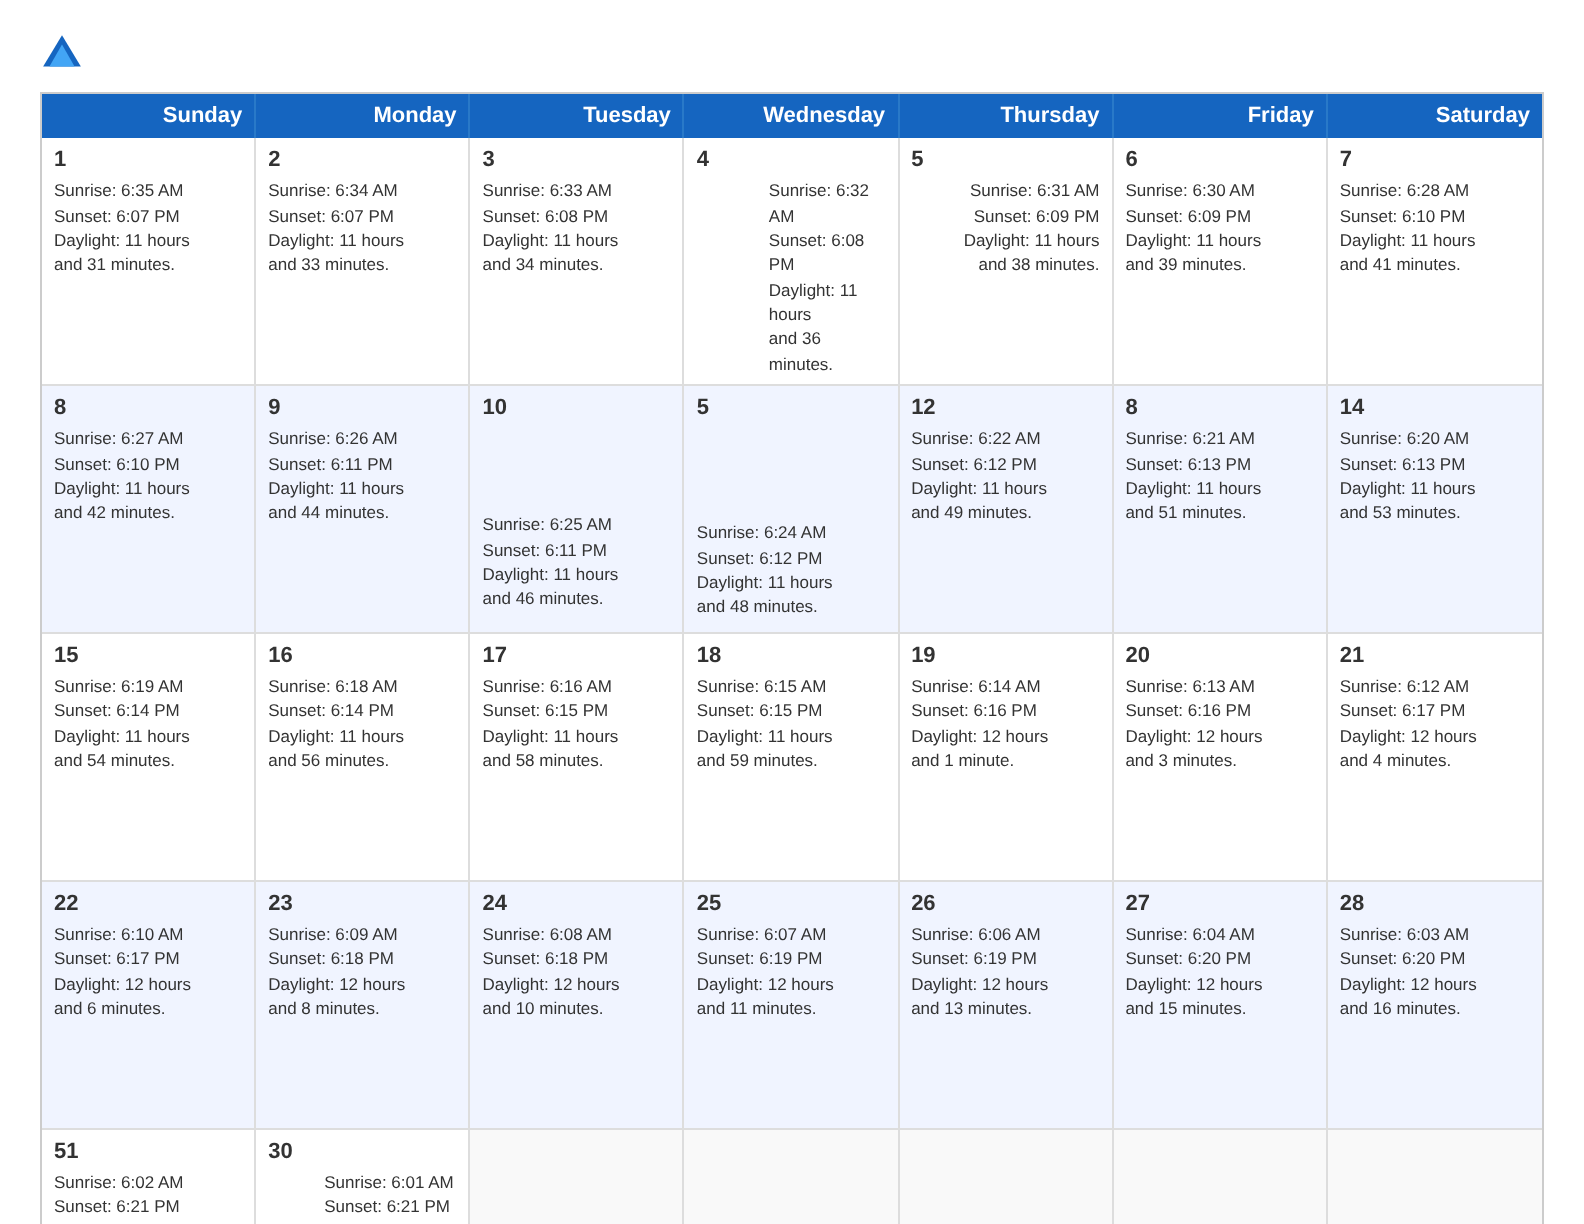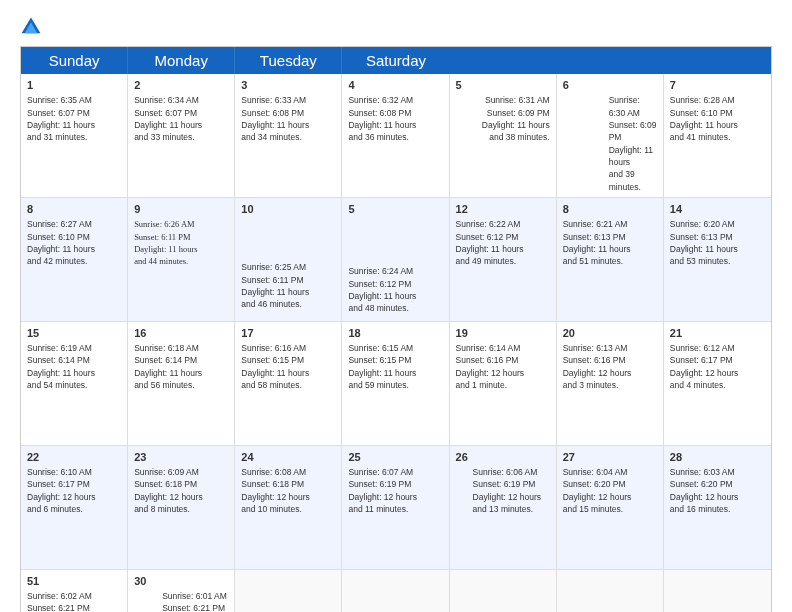--- a/index.html
+++ b/index.html
@@ -58,24 +58,24 @@
       flex-direction: column;
       border: 1px solid #ccc;
     }
     .cal-header {
       display: grid;
       grid-template-columns: repeat(7, 1fr);
       background: #1565c0;
     }
     .cal-header-cell {
       color: #fff;
-      font-size: 15px;
-      font-weight: normal;
+      font-size: 11px;
+      font-weight: bold;
       padding: 5px 6px;
-      text-align: center;
+      text-align: right;
       border-right: 1px solid #2979c8;
     }
     .cal-header-cell:last-child { border-right: none; }
     .cal-body {
       flex: 1;
       display: grid;
       grid-template-rows: repeat(5, 1fr);
     }
     .cal-row {
       display: grid;
@@ -126,20 +126,23 @@
       <div class="month-title"></div>
       <div class="location"></div>
     </div>
   </div>
 
   <div class="calendar">
     <div class="cal-header">
     <div class="cal-header-cell">Sunday</div>
         <div class="cal-header-cell">Monday</div>
         <div class="cal-header-cell">Tuesday</div>
+        <div class="cal-header-cell">Wednesday</div>
+        <div class="cal-header-cell">Thursday</div>
+        <div class="cal-header-cell">Friday</div>
         <div class="cal-header-cell">Saturday</div>
       </div>
     <div class="cal-body">
     <div class="cal-row">
           <div class="cal-cell">
             <span class="day-num">1</span>
             <div class="cell-text" style="white-space: pre-line;">Sunrise: 6:35 AM
 Sunset: 6:07 PM
 Daylight: 11 hours
 and 31 minutes.</div>
@@ -153,35 +156,35 @@
           </div>
           <div class="cal-cell">
             <span class="day-num">3</span>
             <div class="cell-text" style="white-space: pre-line;">Sunrise: 6:33 AM
 Sunset: 6:08 PM
 Daylight: 11 hours
 and 34 minutes.</div>
           </div>
           <div class="cal-cell">
             <span class="day-num">4</span>
-            <div class="cell-text" style="white-space: pre-line;">Sunrise: 6:32 AM
+            <div class="cell-text" style="white-space: pre-line; margin-left: 36px;">Sunrise: 6:32 AM
 Sunset: 6:08 PM
 Daylight: 11 hours
 and 36 minutes.</div>
           </div>
           <div class="cal-cell">
             <span class="day-num">5</span>
             <div class="cell-text" style="white-space: pre-line; text-align: right;">Sunrise: 6:31 AM
 Sunset: 6:09 PM
 Daylight: 11 hours
 and 38 minutes.</div>
           </div>
           <div class="cal-cell">
             <span class="day-num">6</span>
-            <div class="cell-text" style="white-space: pre-line; margin-left: 46px;">Sunrise: 6:30 AM
+            <div class="cell-text" style="white-space: pre-line;">Sunrise: 6:30 AM
 Sunset: 6:09 PM
 Daylight: 11 hours
 and 39 minutes.</div>
           </div>
           <div class="cal-cell">
             <span class="day-num">7</span>
             <div class="cell-text" style="white-space: pre-line;">Sunrise: 6:28 AM
 Sunset: 6:10 PM
 Daylight: 11 hours
 and 41 minutes.</div>
@@ -190,21 +193,21 @@
         <div class="cal-row alt-row">
           <div class="cal-cell">
             <span class="day-num">8</span>
             <div class="cell-text" style="white-space: pre-line;">Sunrise: 6:27 AM
 Sunset: 6:10 PM
 Daylight: 11 hours
 and 42 minutes.</div>
           </div>
           <div class="cal-cell">
             <span class="day-num">9</span>
-            <div class="cell-text" style="white-space: pre-line; font-family: Liberation Serif, serif;">Sunrise: 6:26 AM
+            <div class="cell-text" style="white-space: pre-line;">Sunrise: 6:26 AM
 Sunset: 6:11 PM
 Daylight: 11 hours
 and 44 minutes.</div>
           </div>
           <div class="cal-cell">
             <span class="day-num">10</span>
             <div class="cell-text" style="white-space: pre-line; margin-top: 44px;">Sunrise: 6:25 AM
 Sunset: 6:11 PM
 Daylight: 11 hours
 and 46 minutes.</div>
@@ -313,21 +316,21 @@
           </div>
           <div class="cal-cell">
             <span class="day-num">25</span>
             <div class="cell-text" style="white-space: pre-line;">Sunrise: 6:07 AM
 Sunset: 6:19 PM
 Daylight: 12 hours
 and 11 minutes.</div>
           </div>
           <div class="cal-cell">
             <span class="day-num">26</span>
-            <div class="cell-text" style="white-space: pre-line; margin-left: 17px;">Sunrise: 6:06 AM
+            <div class="cell-text" style="white-space: pre-line;">Sunrise: 6:06 AM
 Sunset: 6:19 PM
 Daylight: 12 hours
 and 13 minutes.</div>
           </div>
           <div class="cal-cell">
             <span class="day-num">27</span>
             <div class="cell-text" style="white-space: pre-line;">Sunrise: 6:04 AM
 Sunset: 6:20 PM
 Daylight: 12 hours
 and 15 minutes.</div>

